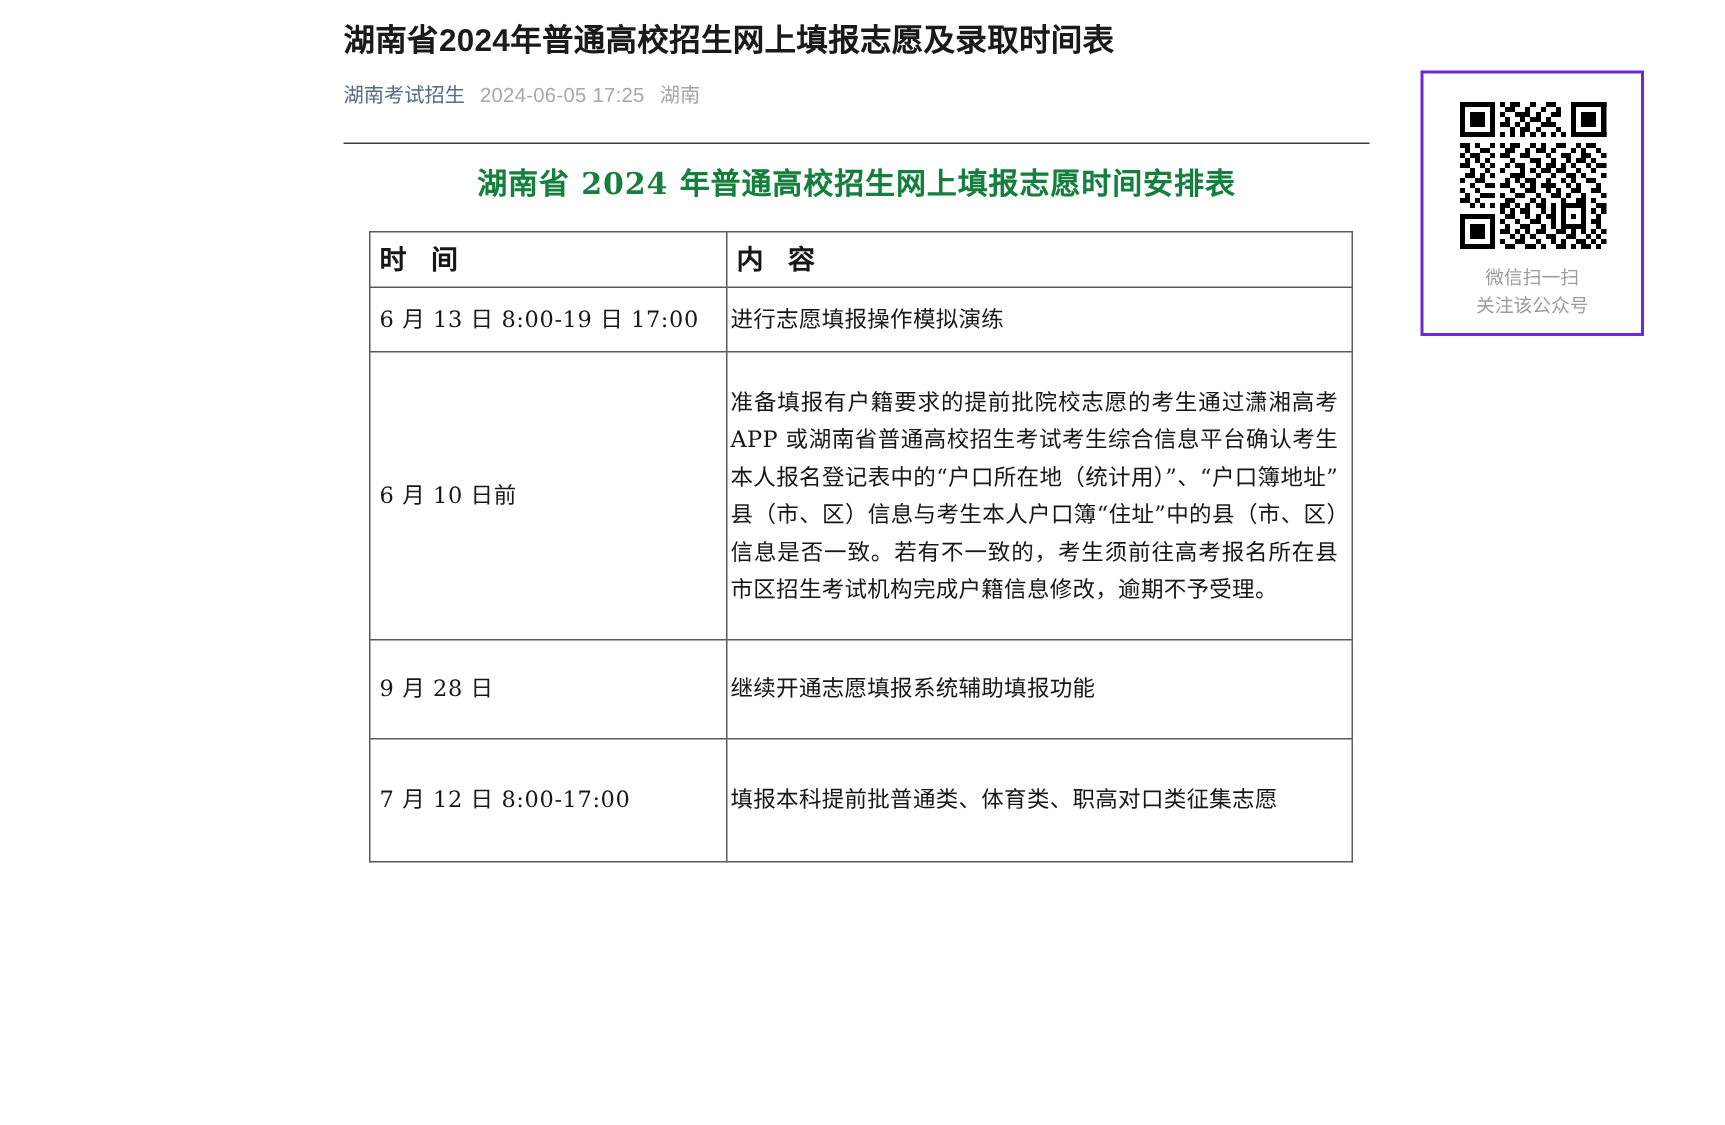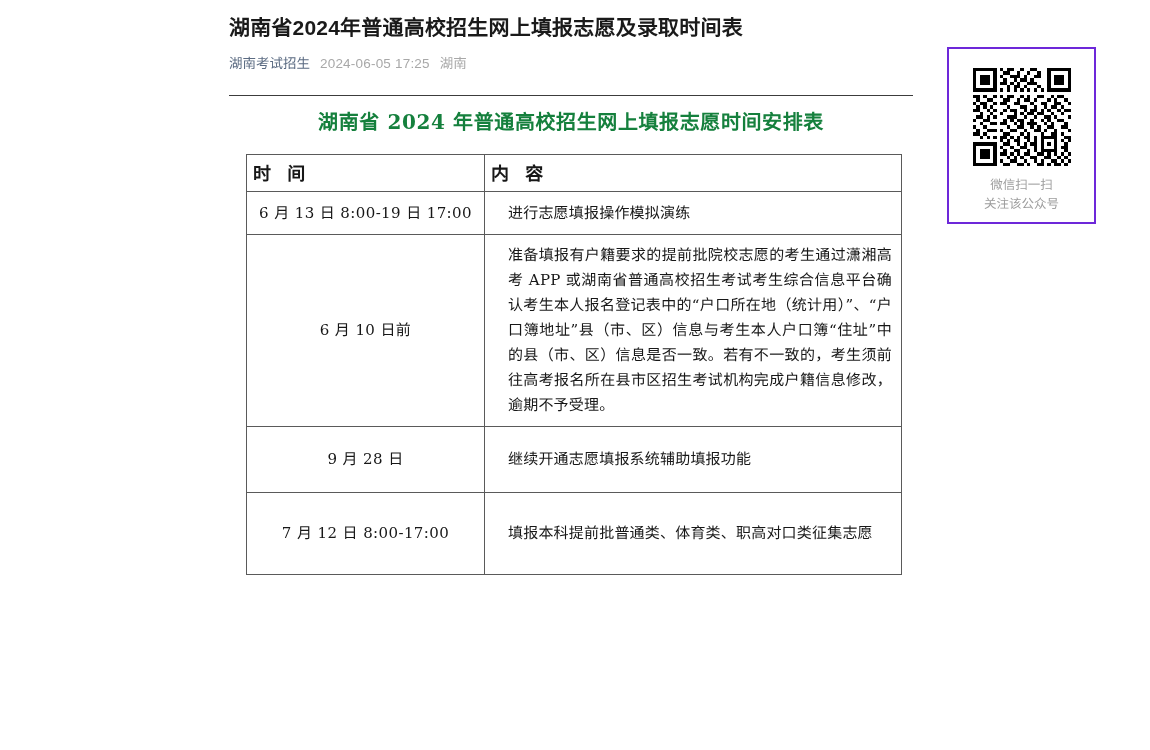--- a/index.html
+++ b/index.html
@@ -113,28 +113,28 @@
   table.schedule th {
     font-weight: 700;
     text-align: left;
     height: 34px;
     padding: 1px 6px;
     letter-spacing: 5px;
     font-size: 18px;
   }
 
   td.time-cell {
-    text-align: center;
+    text-align: left;
     padding: 5px 6px;
     letter-spacing: 0.4px;
   }
   td.content-cell {
     text-align: justify;
     text-align-last: left;
-    padding: 5px 9px 5px 23px;
+    padding: 5px 9px 5px 2px;
     letter-spacing: 0.2px;
   }
 
   tr.r-sim td { height: 32px; }
   tr.r-check td { height: 181px; margin-left: 36px; }
   tr.r-open22 td { height: 43px; }
   tr.r-fill26 td { height: 66px; }
   tr.r-open28 td { height: 55px; }
   tr.r-fill29 td { height: 71px; }
   tr.r-fill712 td { height: 71px; }

